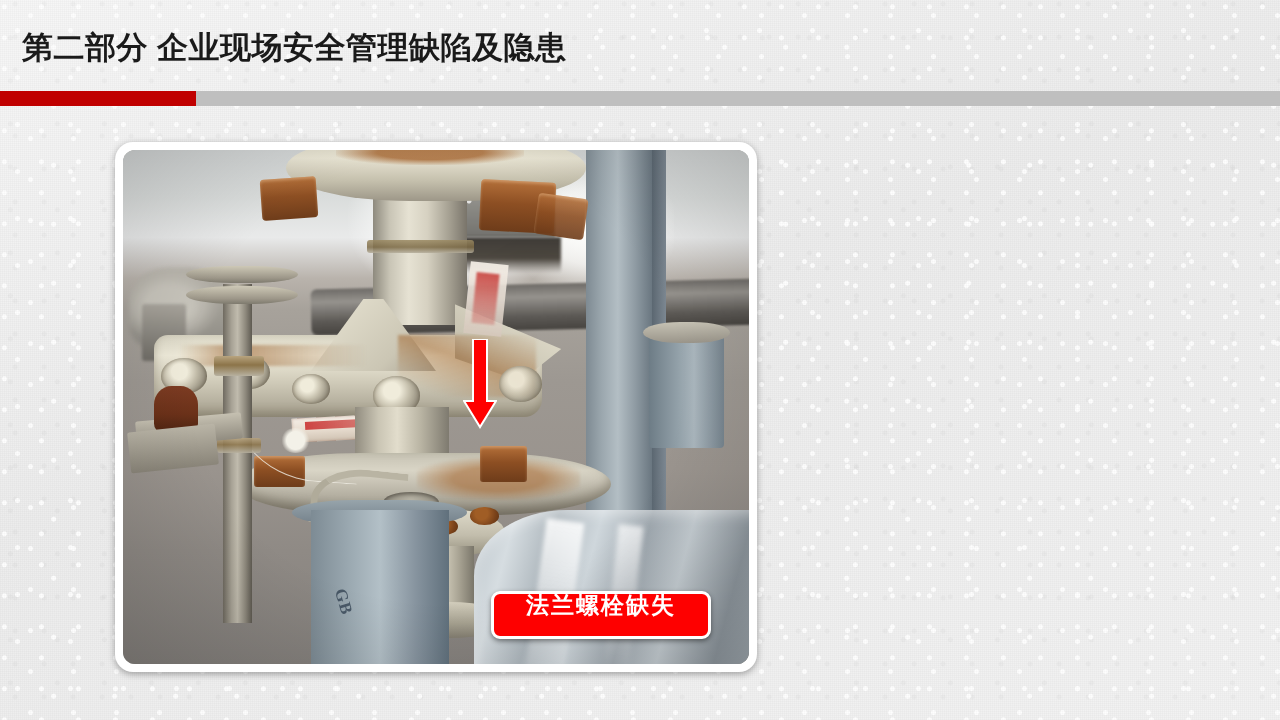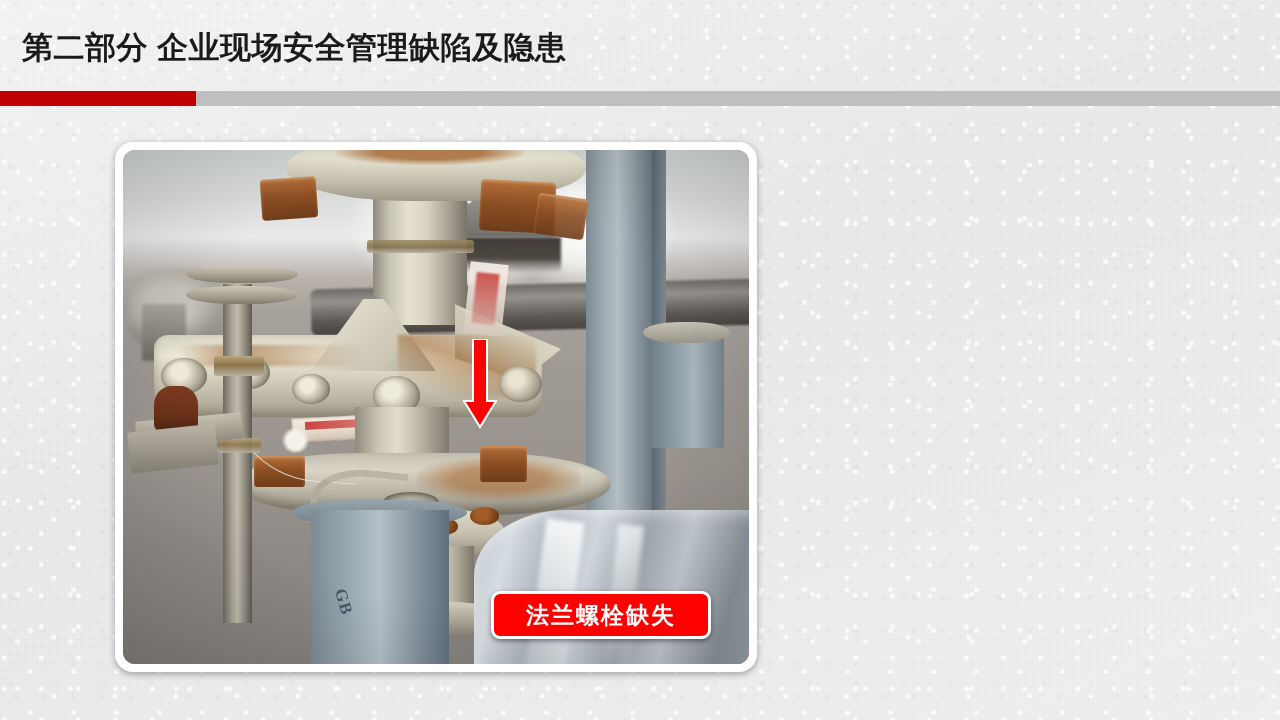--- a/index.html
+++ b/index.html
@@ -450,21 +450,20 @@
   
   #photo-label {
     position: absolute;
     left: 368px; top: 441px;
     width: 220px; height: 48px;
     background: #fe0000;
     border: 3px solid #ffffff;
     border-radius: 9px;
     box-sizing: border-box;
     display: flex;
-    align-items: center;
     justify-content: center;
     box-shadow: 0 2px 5px rgba(0,0,0,0.45);
   }
   #photo-label span {
     color: #ffffff;
     font-size: 23px;
     font-weight: bold;
     letter-spacing: 2px;
     line-height: 1;
   }

